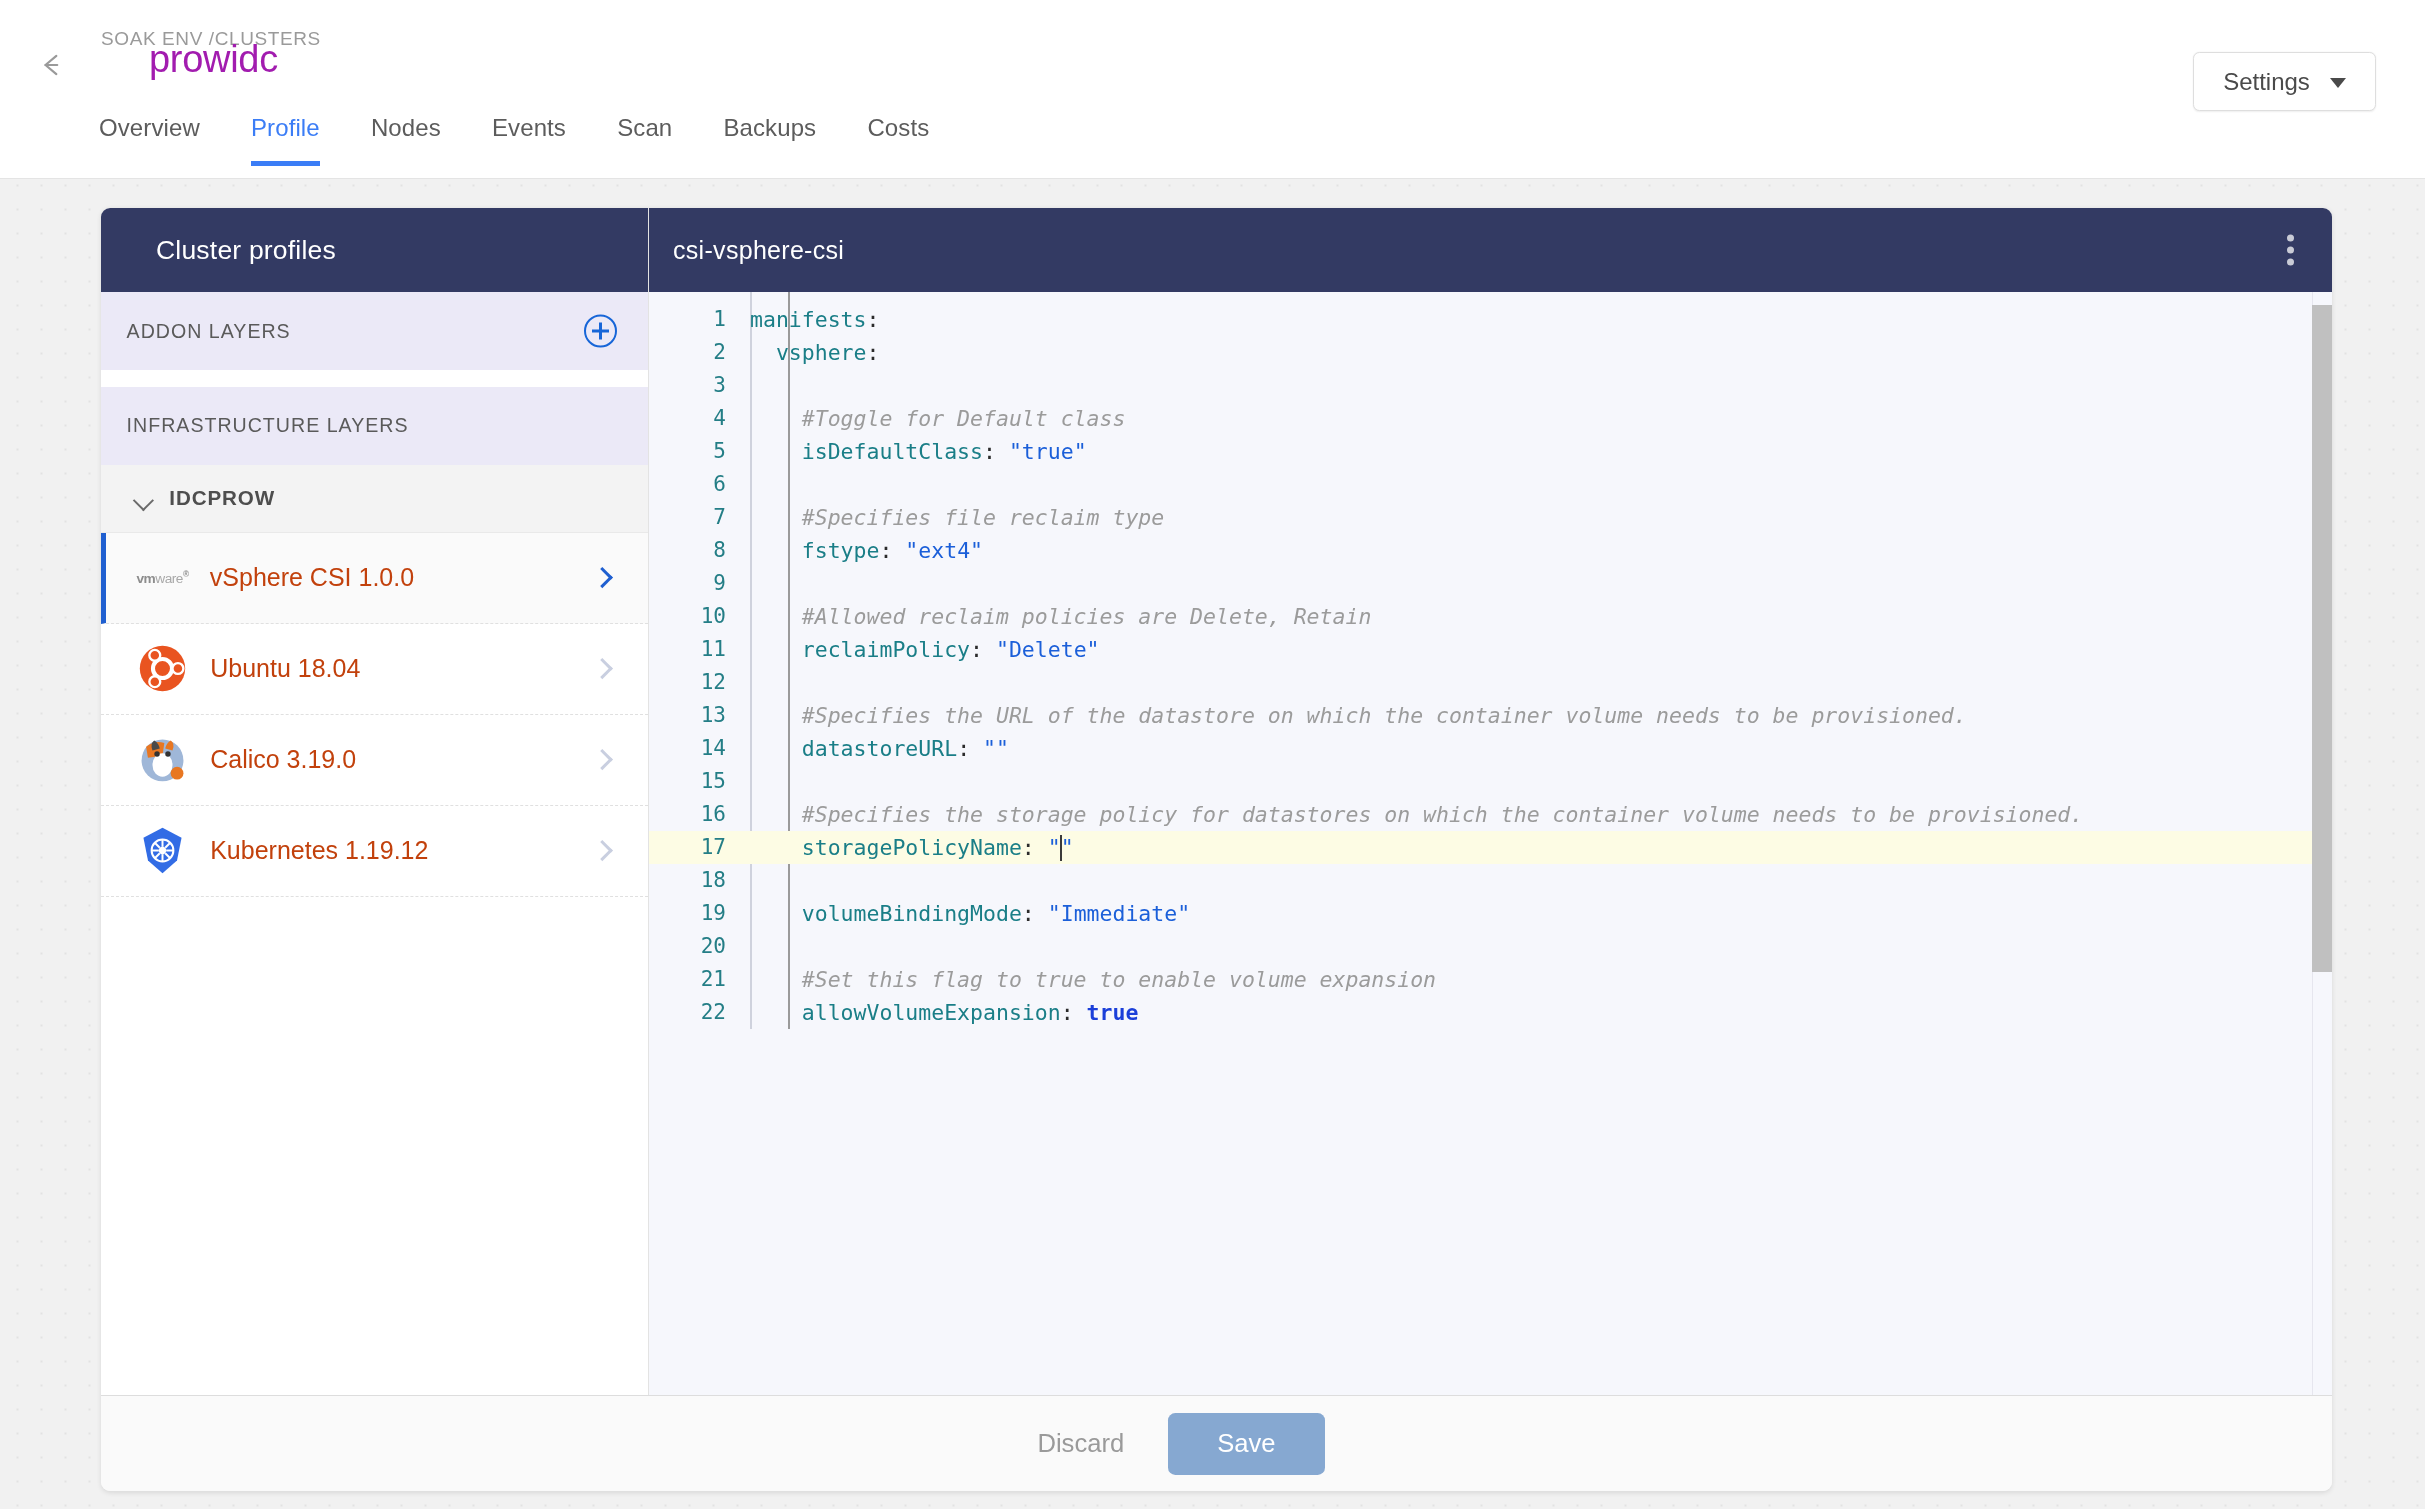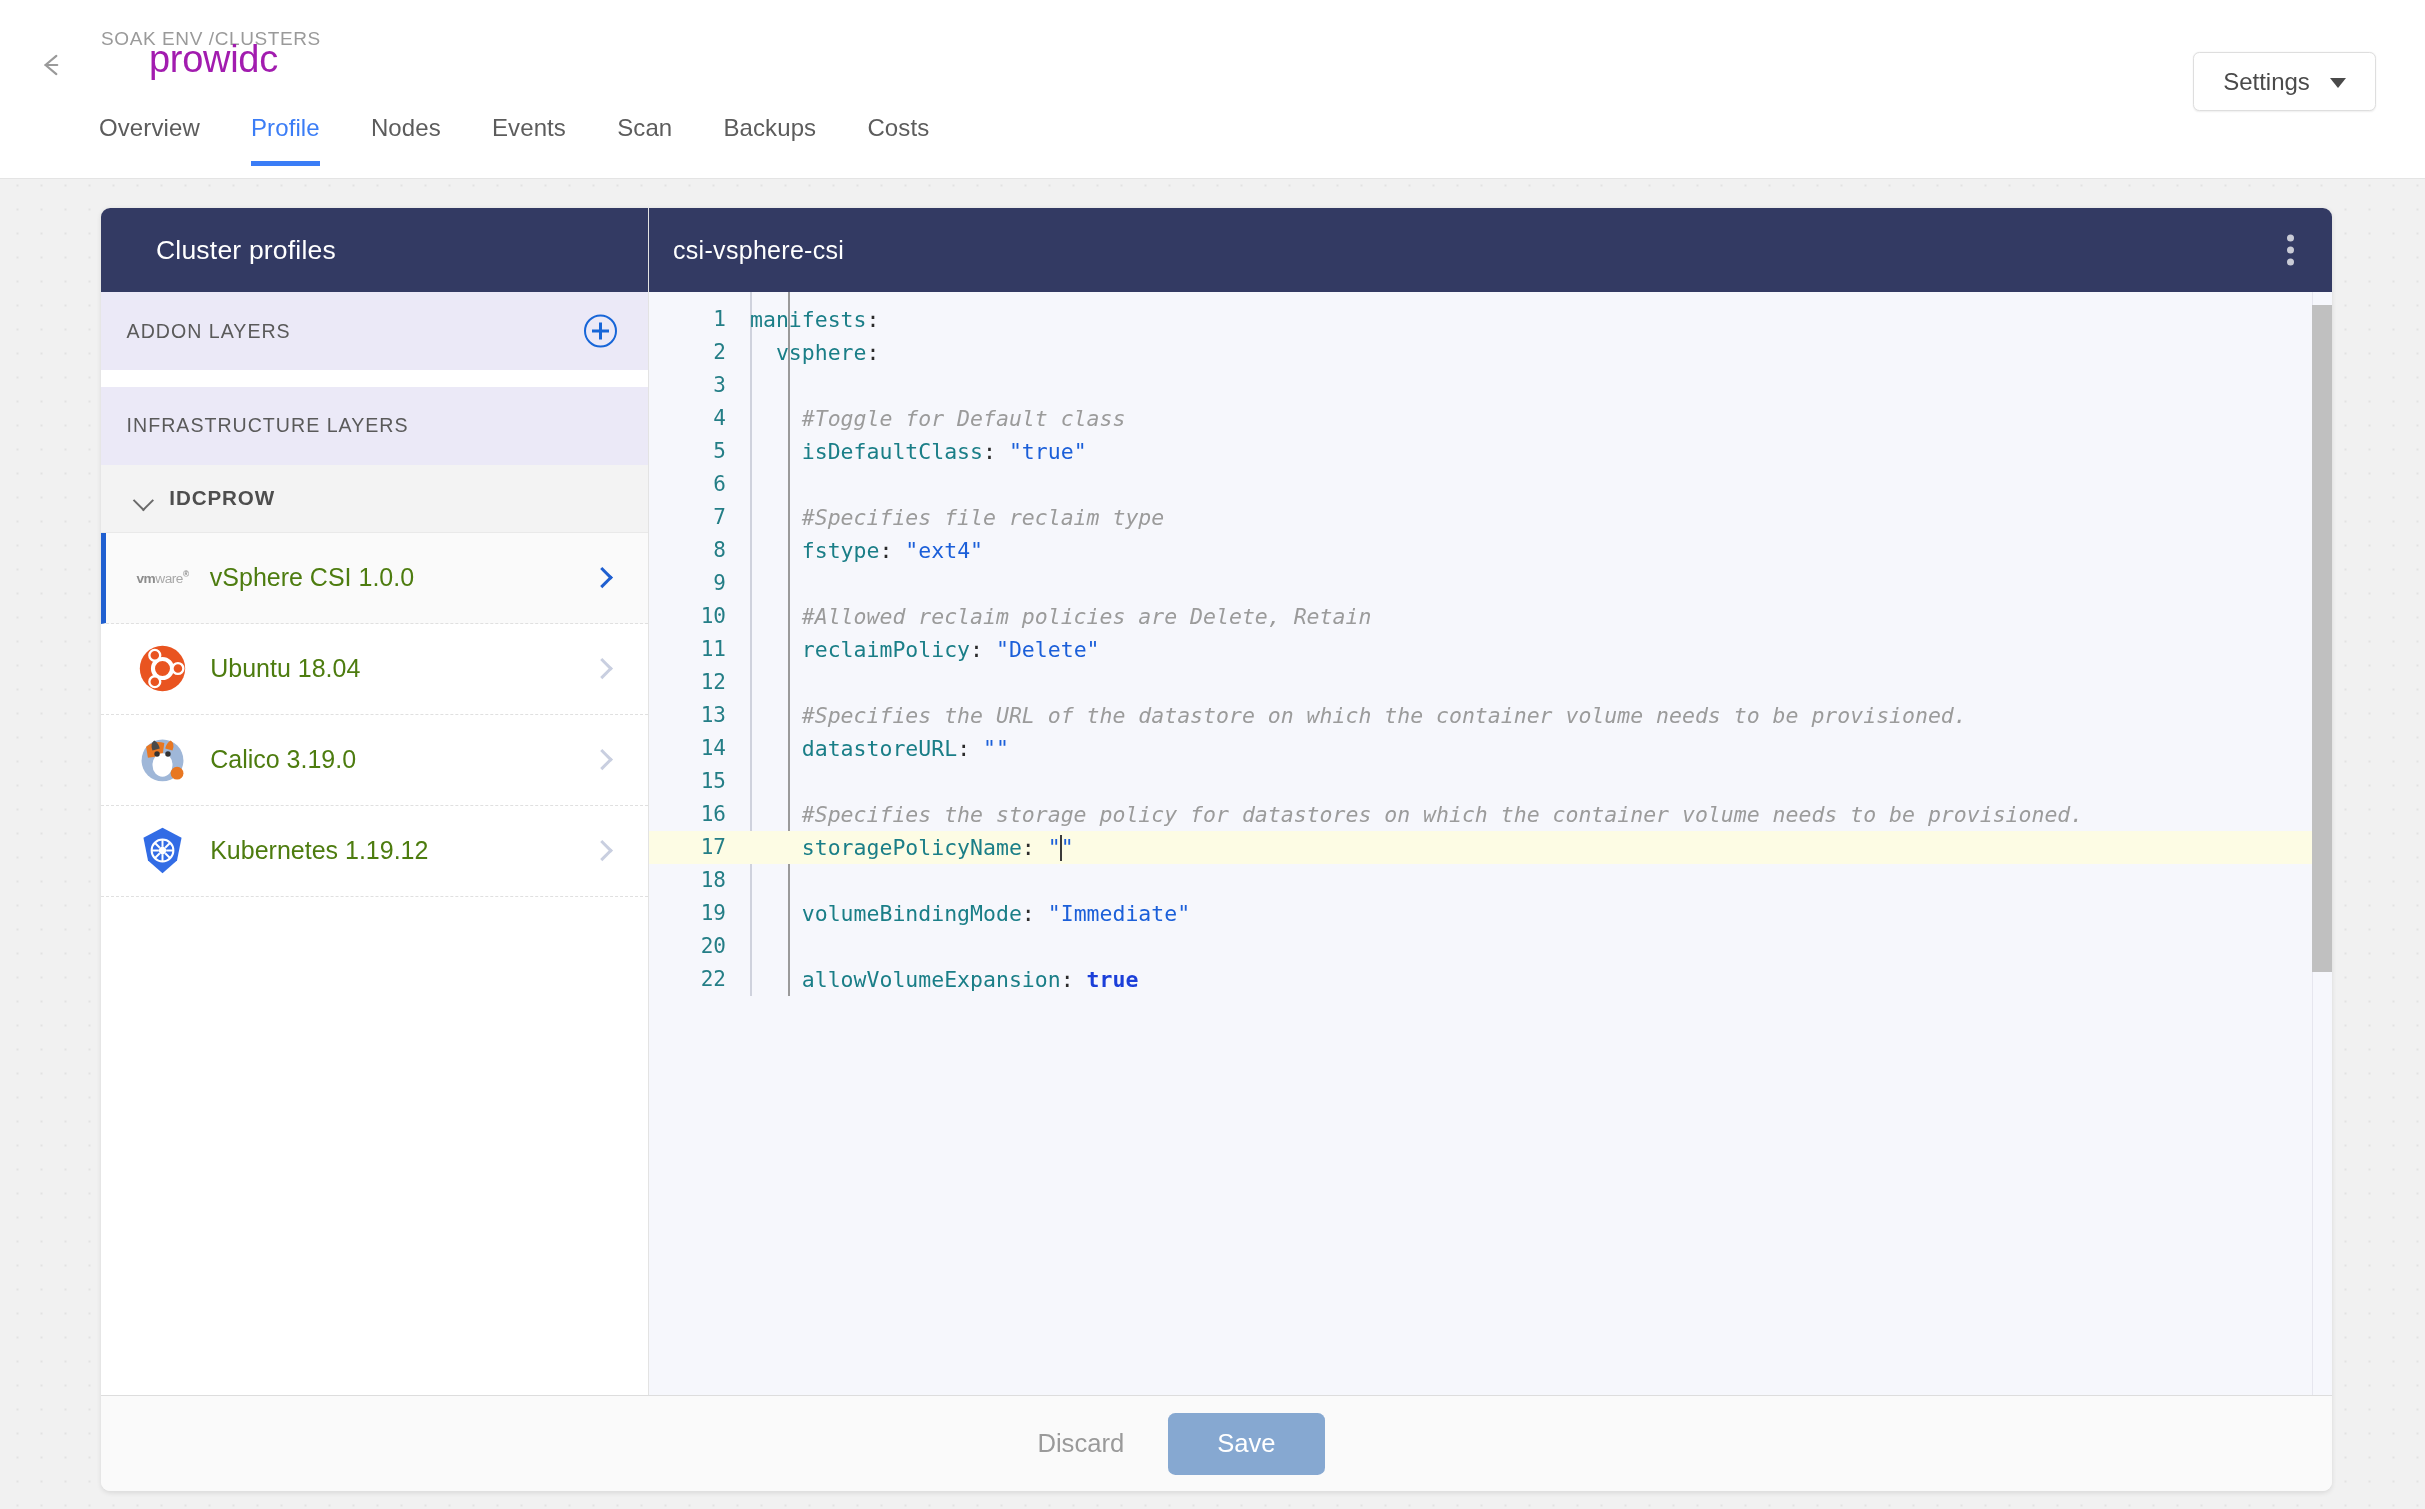--- a/index.html
+++ b/index.html
@@ -175,21 +175,21 @@
     border-left: 5.5px solid #1f5fd0;
     padding-left: 22px;
   }
   .layer-icon {
     width: 69px; height: 51px;
     display: flex; align-items: center; justify-content: center;
     flex: 0 0 auto;
   }
   .layer-label {
     margin-left: 12.8px;
-    font-size: 25px; color: #4d7c0f; text-align: right;
+    font-size: 25px; color: #c2410c; text-align: right;
   }
   .chev-right {
     margin-left: auto;
     width: 14.6px; height: 14.6px;
     border-right: 3.2px solid #c9cfe0;
     border-top: 3.2px solid #c9cfe0;
     transform: rotate(45deg);
     margin-right: 14.6px;
   }
   .layer-item.selected .chev-right {
@@ -514,20 +514,24 @@
               </div>
               <div class="crow">
                 <span class="ln">19</span>
                 <span class="ctext">    <span class="k-key">volumeBindingMode</span><span class="k-col">:</span><span> </span><span class="k-str">"Immediate"</span></span>
               </div>
               <div class="crow">
                 <span class="ln">20</span>
                 <span class="ctext">    </span>
               </div>
               <div class="crow">
+                <span class="ln">21</span>
+                <span class="ctext">    <span class="k-cmt">#Set this flag to true to enable volume expansion</span></span>
+              </div>
+              <div class="crow">
                 <span class="ln">22</span>
                 <span class="ctext">    <span class="k-key">allowVolumeExpansion</span><span class="k-col">:</span><span> </span><span class="k-bool">true</span></span>
               </div>
             </div>
           <div class="vscroll">
             <div class="vthumb"></div>
           </div>
         </div>
       </div>
     </div>

